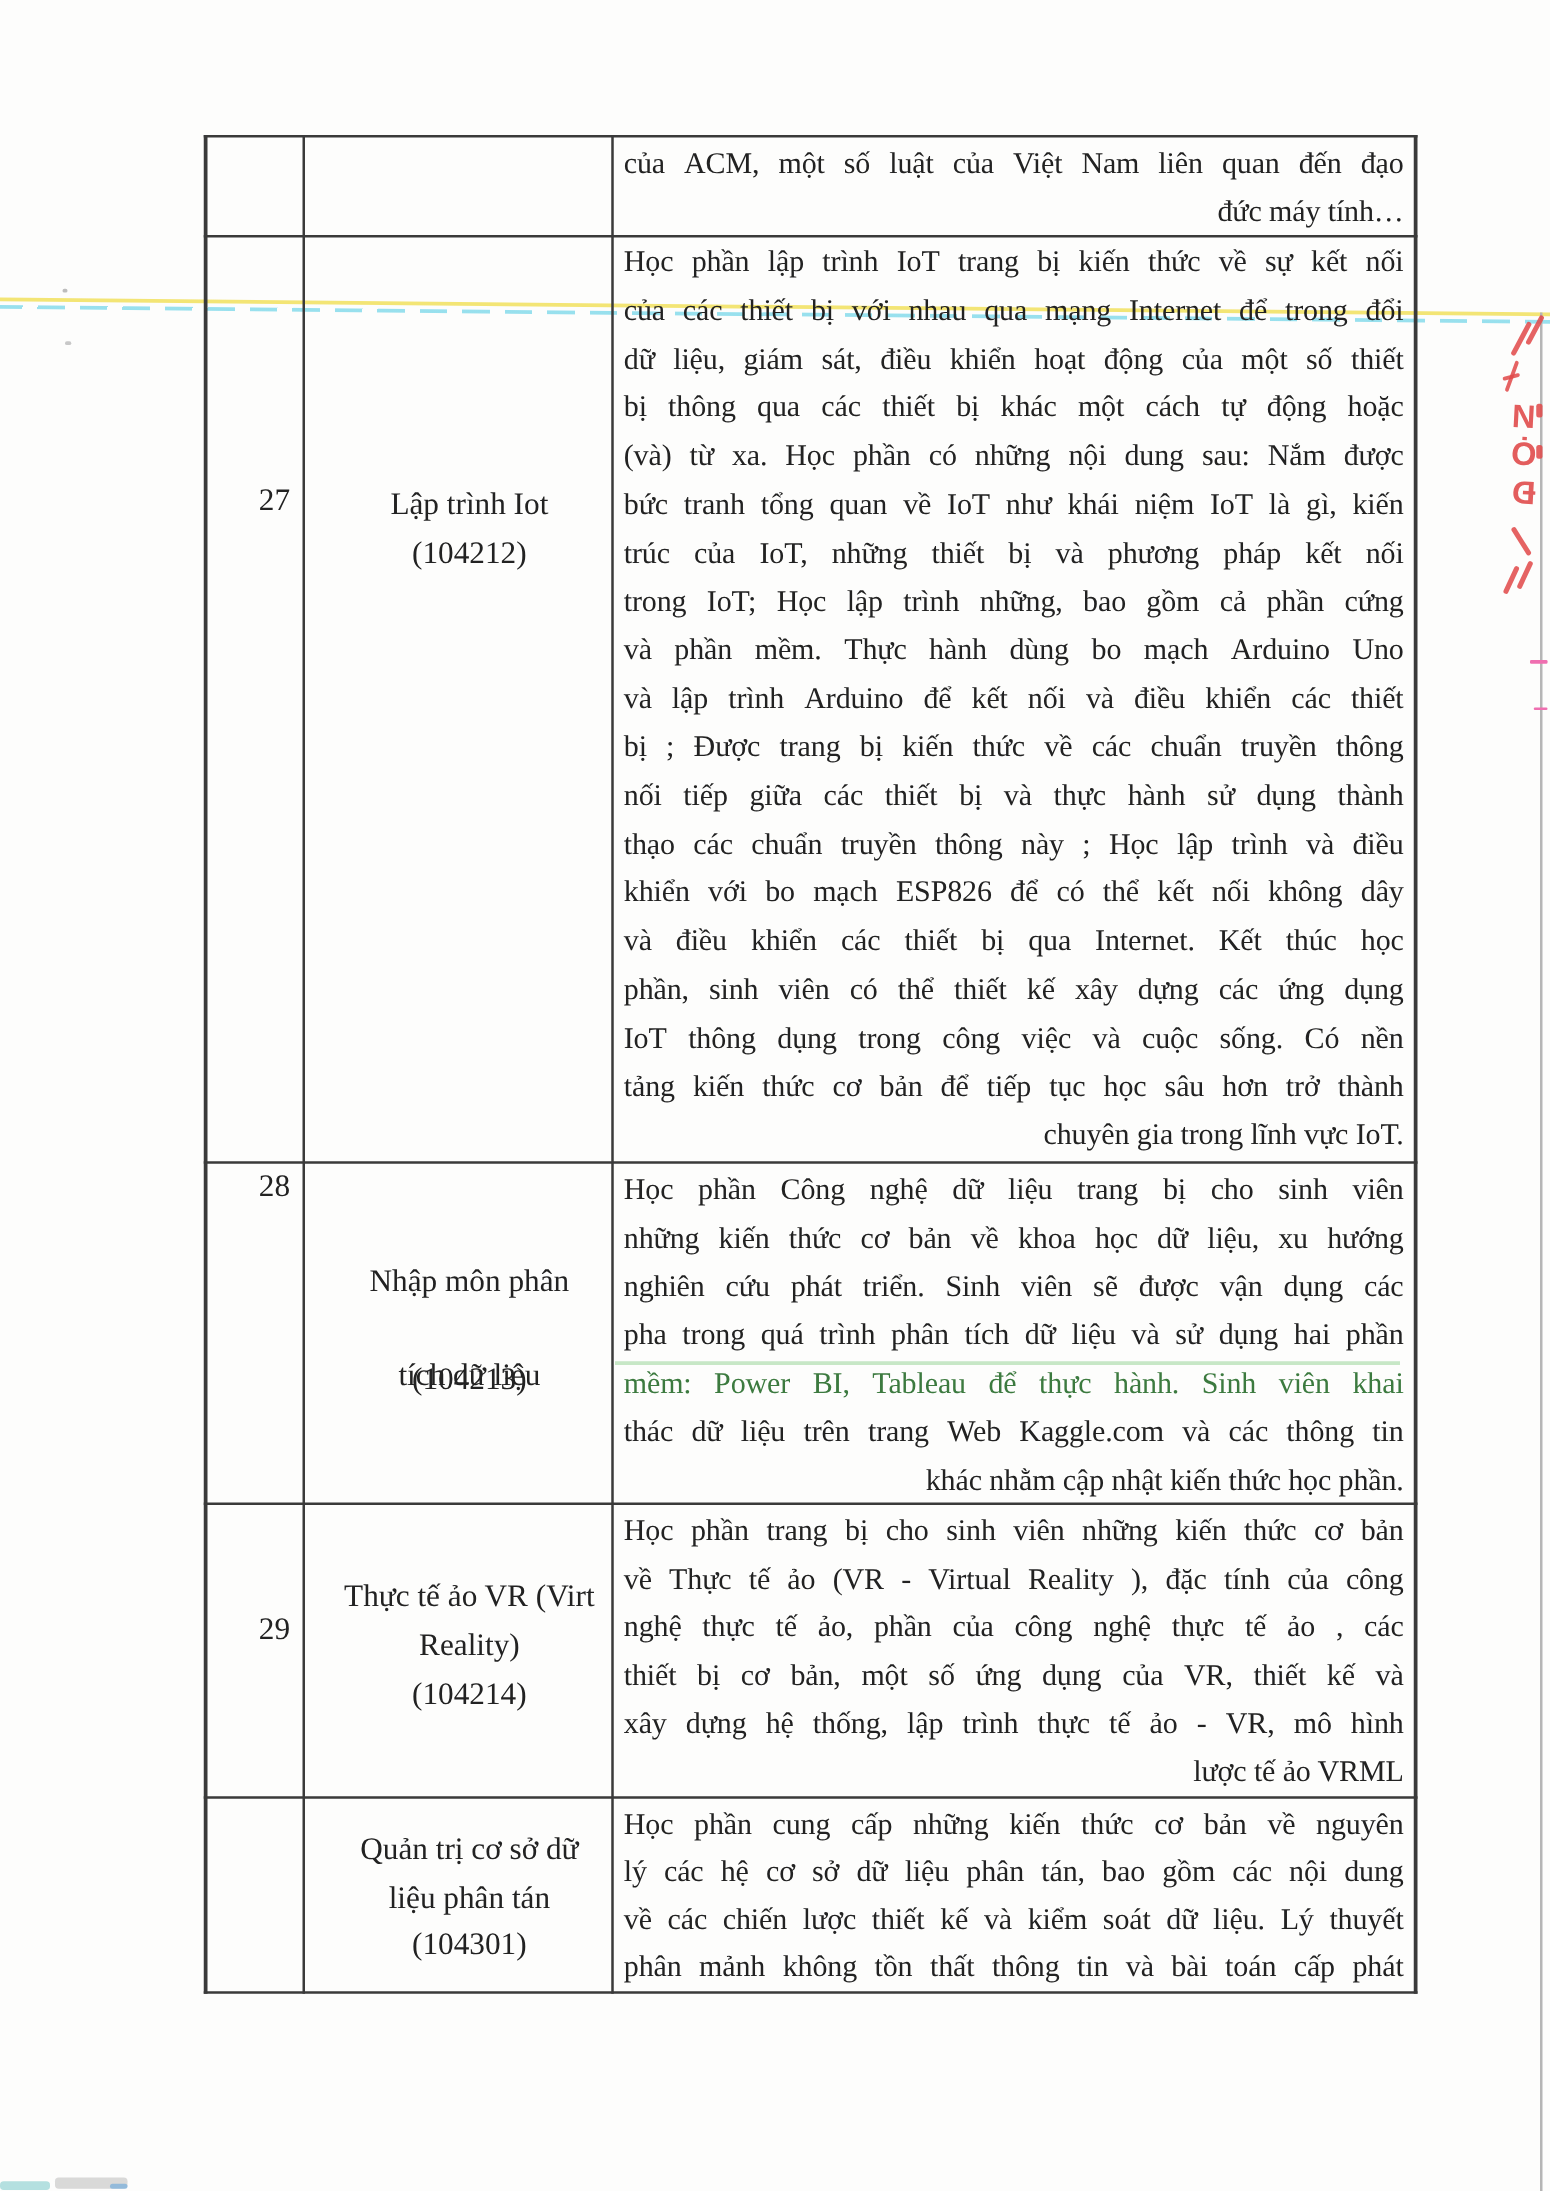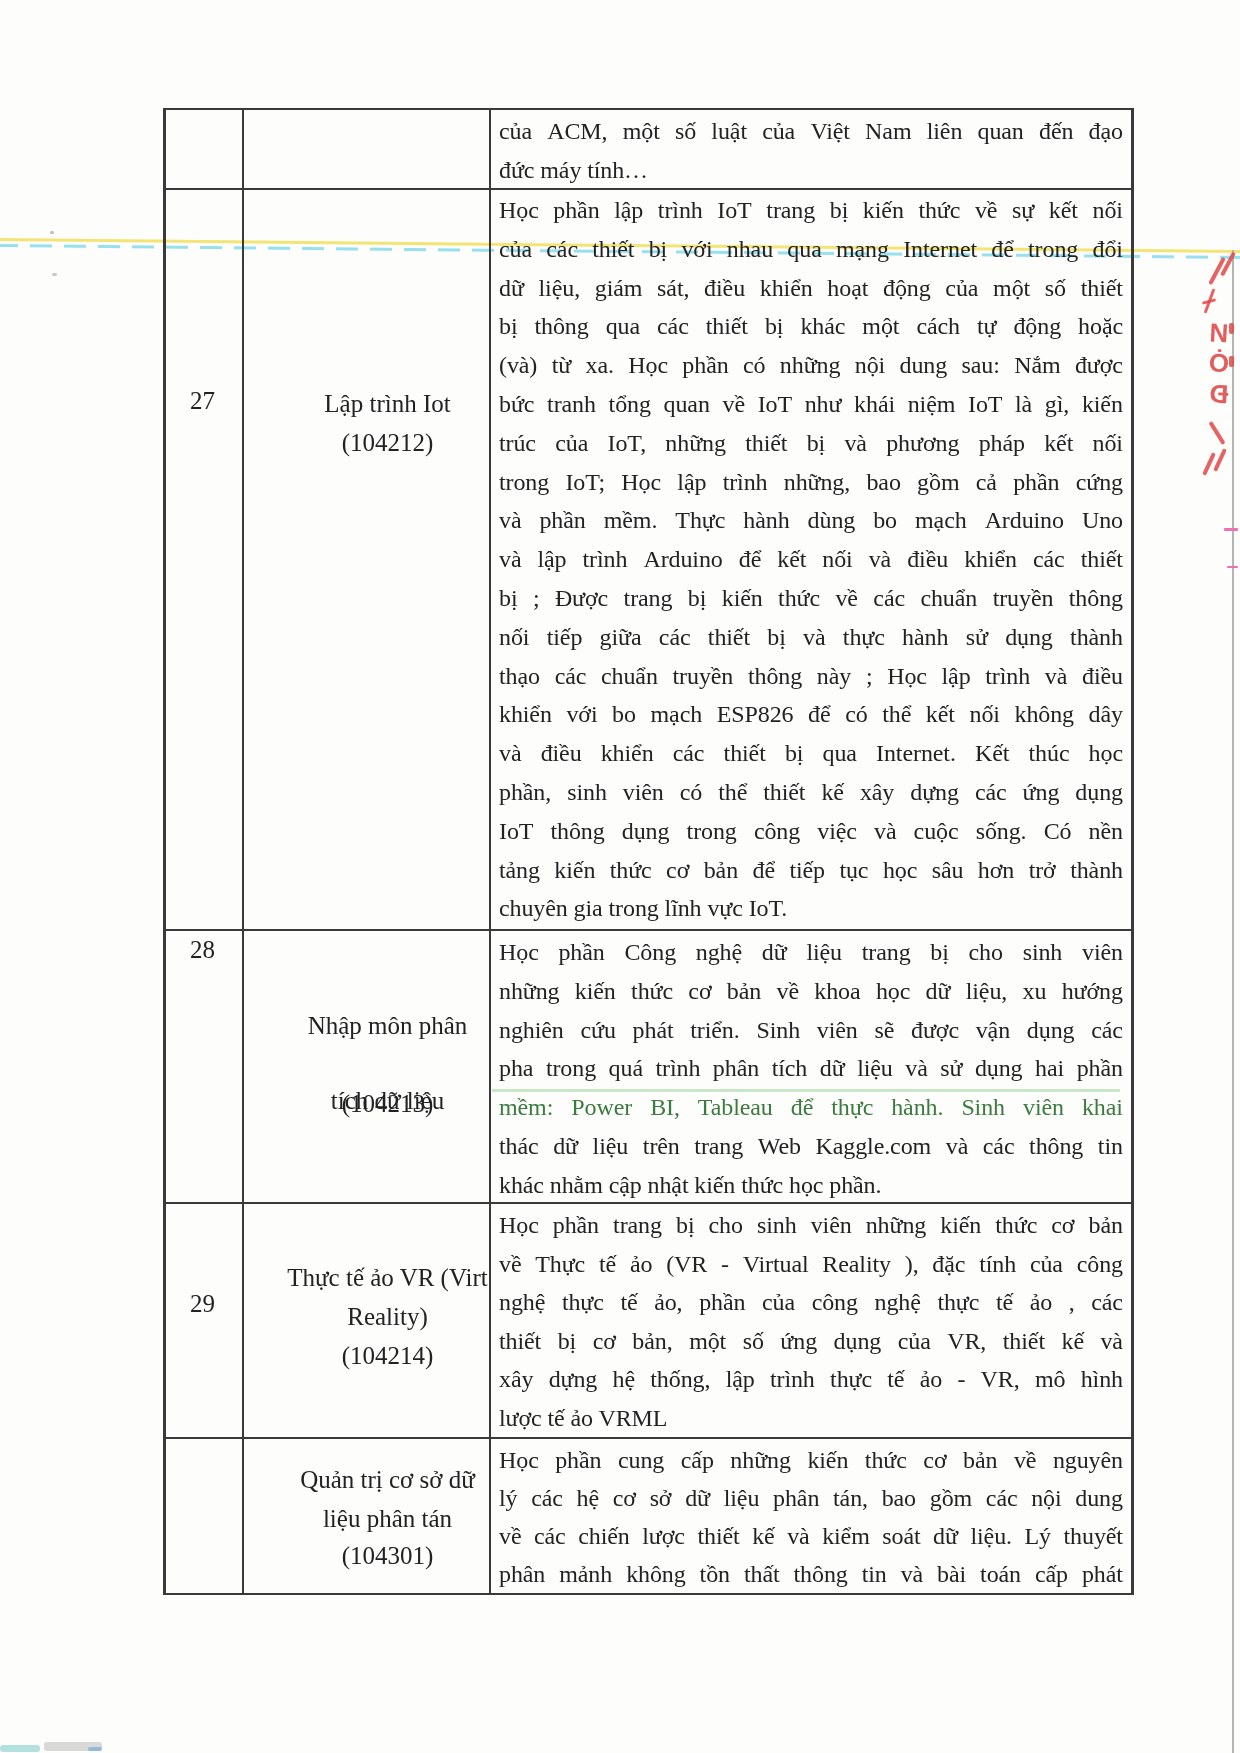--- a/index.html
+++ b/index.html
@@ -6,24 +6,24 @@
     --ink:#222222; --green_text:#3c7a3f; --yellow_line:#f0df52; --cyan_line:#7fd9ea;
     --red_mark:#e04848; --pink_mark:#ef6fb0; --edge_line:#b5b5b5; --border:#3a3a3a;
   }
   html,body{margin:0;padding:0;background:#ffffff;}
   .page{position:relative;width:1240px;height:1753px;background:#fdfdfc;overflow:hidden;
         font-family:"Liberation Serif","DejaVu Serif",serif;color:var(--ink);}
   
   .hl{position:absolute;height:2px;background:var(--border);left:163px;width:971px;}
   .vl{position:absolute;width:2px;background:var(--border);top:108px;height:1487px;}
   
-  .cellnum{position:absolute;left:163px;width:79px;text-align:center;font-size:25px;line-height:39px;}
-  .cname{position:absolute;left:242px;width:267px;text-align:center;font-size:25px;line-height:39px;white-space:nowrap;padding-left:12px;}
+  .cellnum{position:absolute;left:163px;width:79px;text-align:center;font-size:25px;line-height:39px;padding-left:17px;}
+  .cname{position:absolute;left:242px;width:267px;text-align:center;font-size:25px;line-height:39px;white-space:nowrap;}
   .desc{position:absolute;left:499px;width:624px;font-size:24px;letter-spacing:-0.1px;}
-  .dline{height:var(--lh);line-height:var(--lh);text-align:left;white-space:nowrap;}
+  .dline{height:var(--lh);line-height:var(--lh);text-align:right;white-space:nowrap;}
   .dline.fill{display:flex;justify-content:space-between;}
   .dline.green{color:var(--green_text);}
   
   .yline{position:absolute;left:-4px;top:238px;width:1250px;height:3px;background:var(--yellow_line);
          opacity:.8;transform:rotate(0.55deg);transform-origin:left center;}
   .cline{position:absolute;left:-4px;top:244px;width:1250px;height:3px;opacity:.8;
          background:repeating-linear-gradient(90deg,var(--cyan_line) 0 22px,transparent 22px 34px);
          transform:rotate(0.55deg);transform-origin:left center;}
   .greenstreak{position:absolute;left:492px;top:1089px;width:628px;height:3px;background:rgba(96,190,96,.35);}
   .edgeline{position:absolute;left:1232px;top:250px;width:2px;height:1503px;background:var(--edge_line);}

